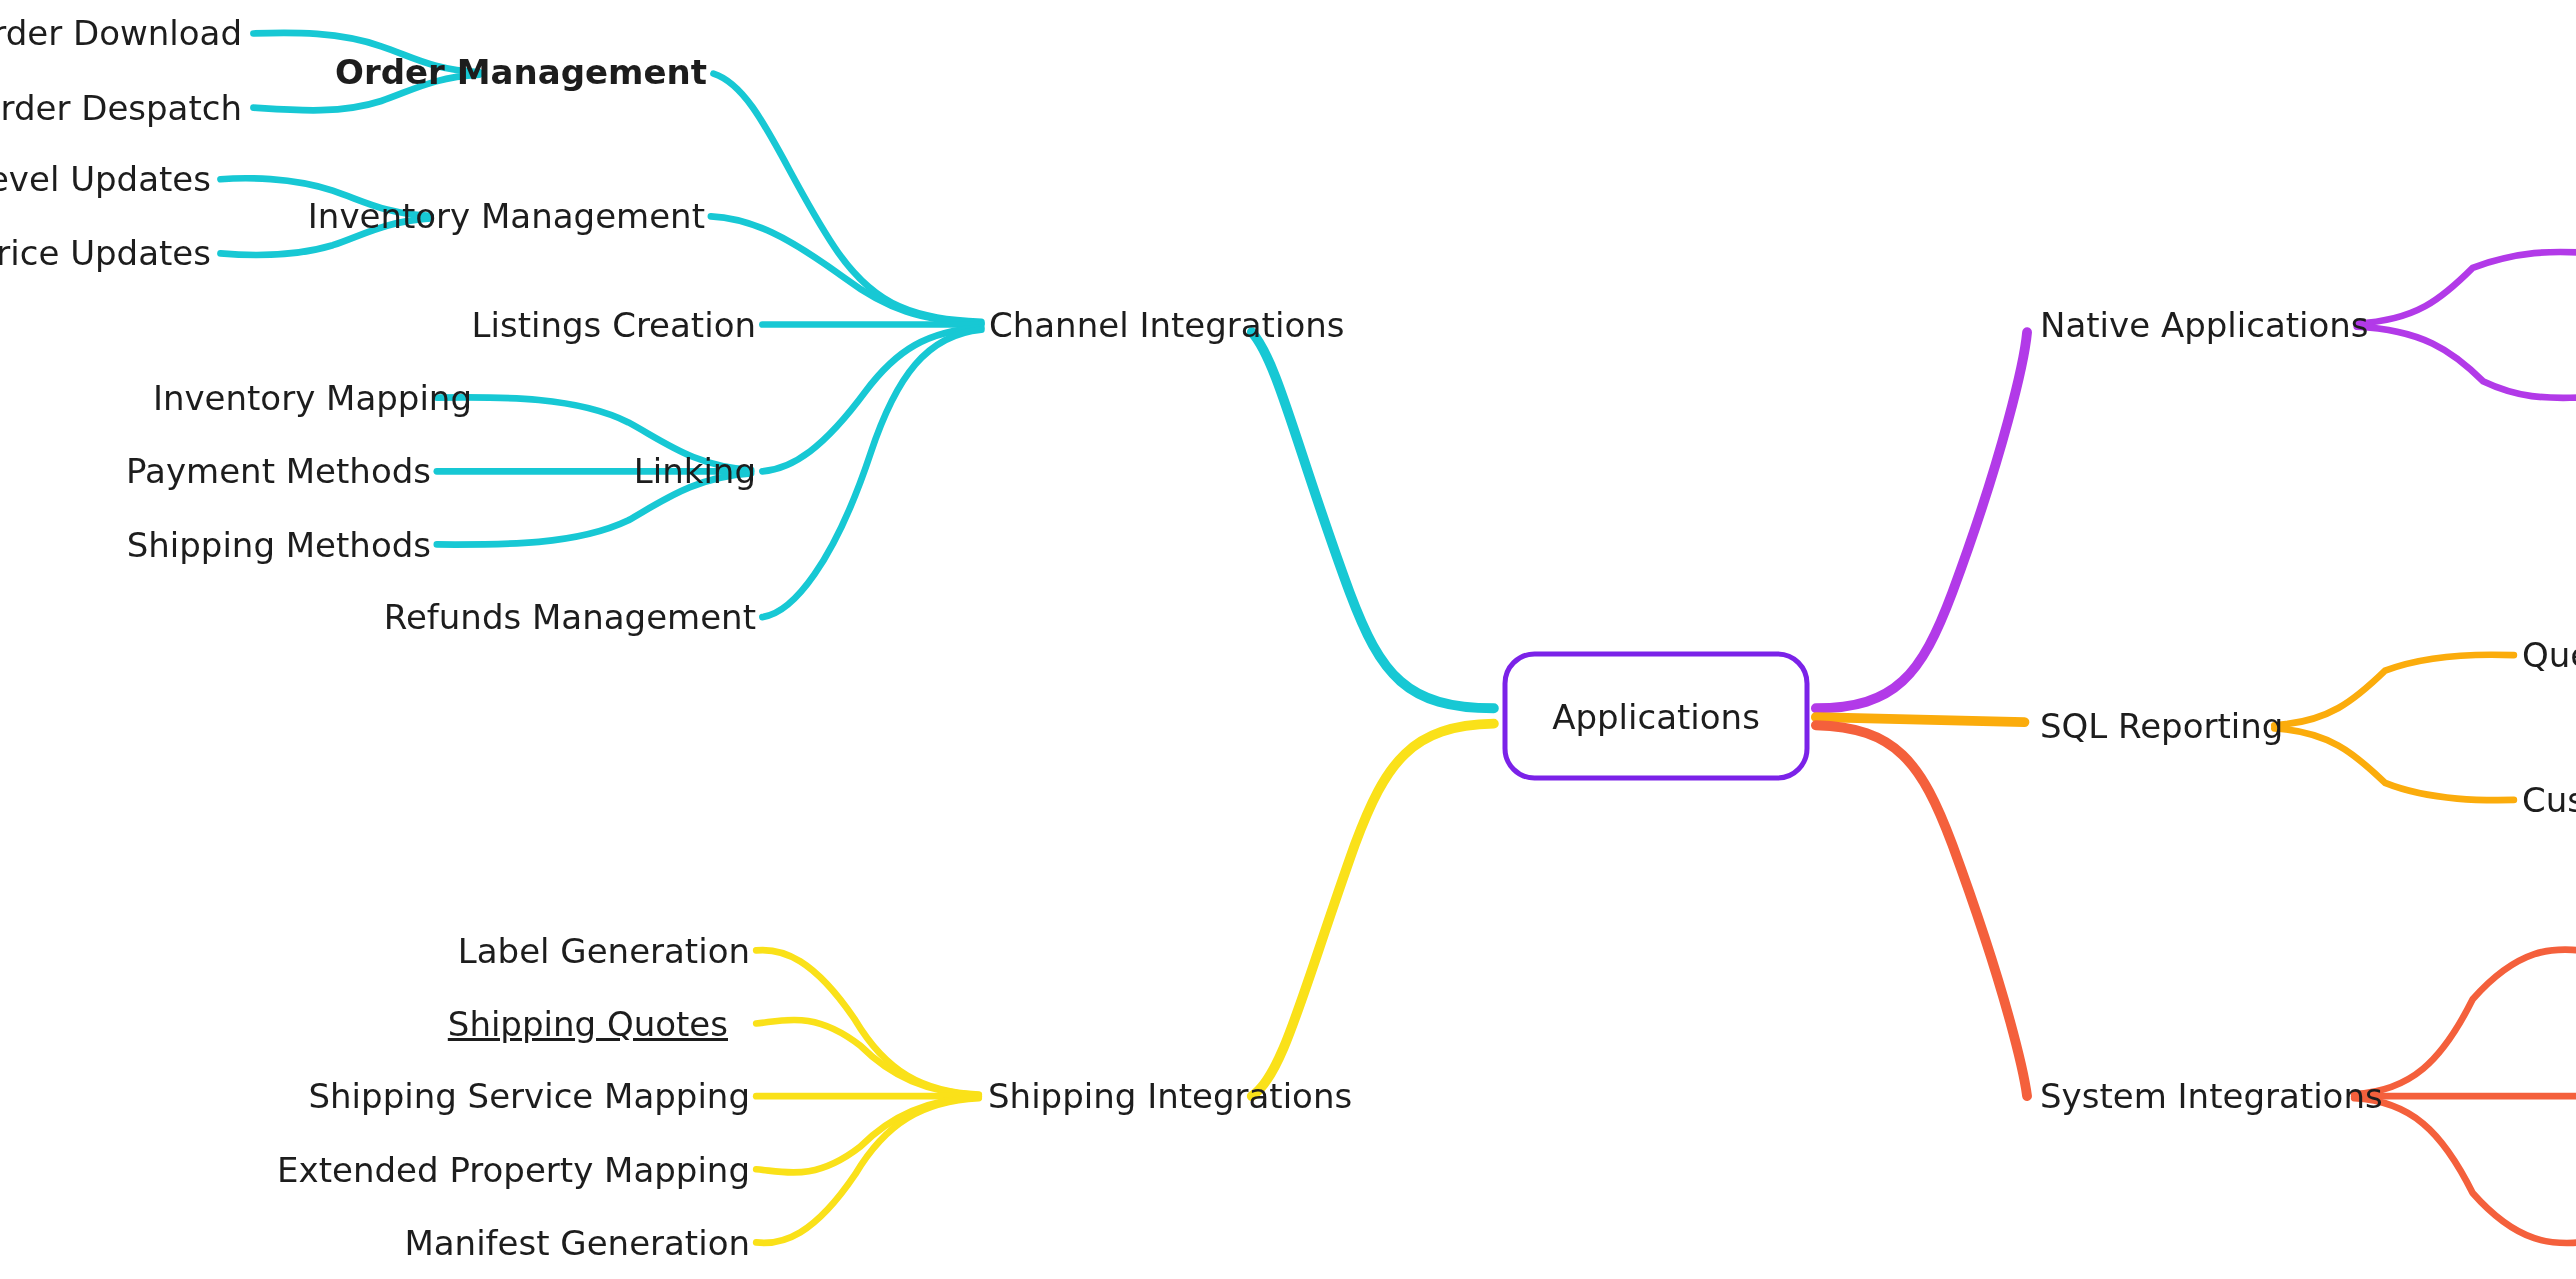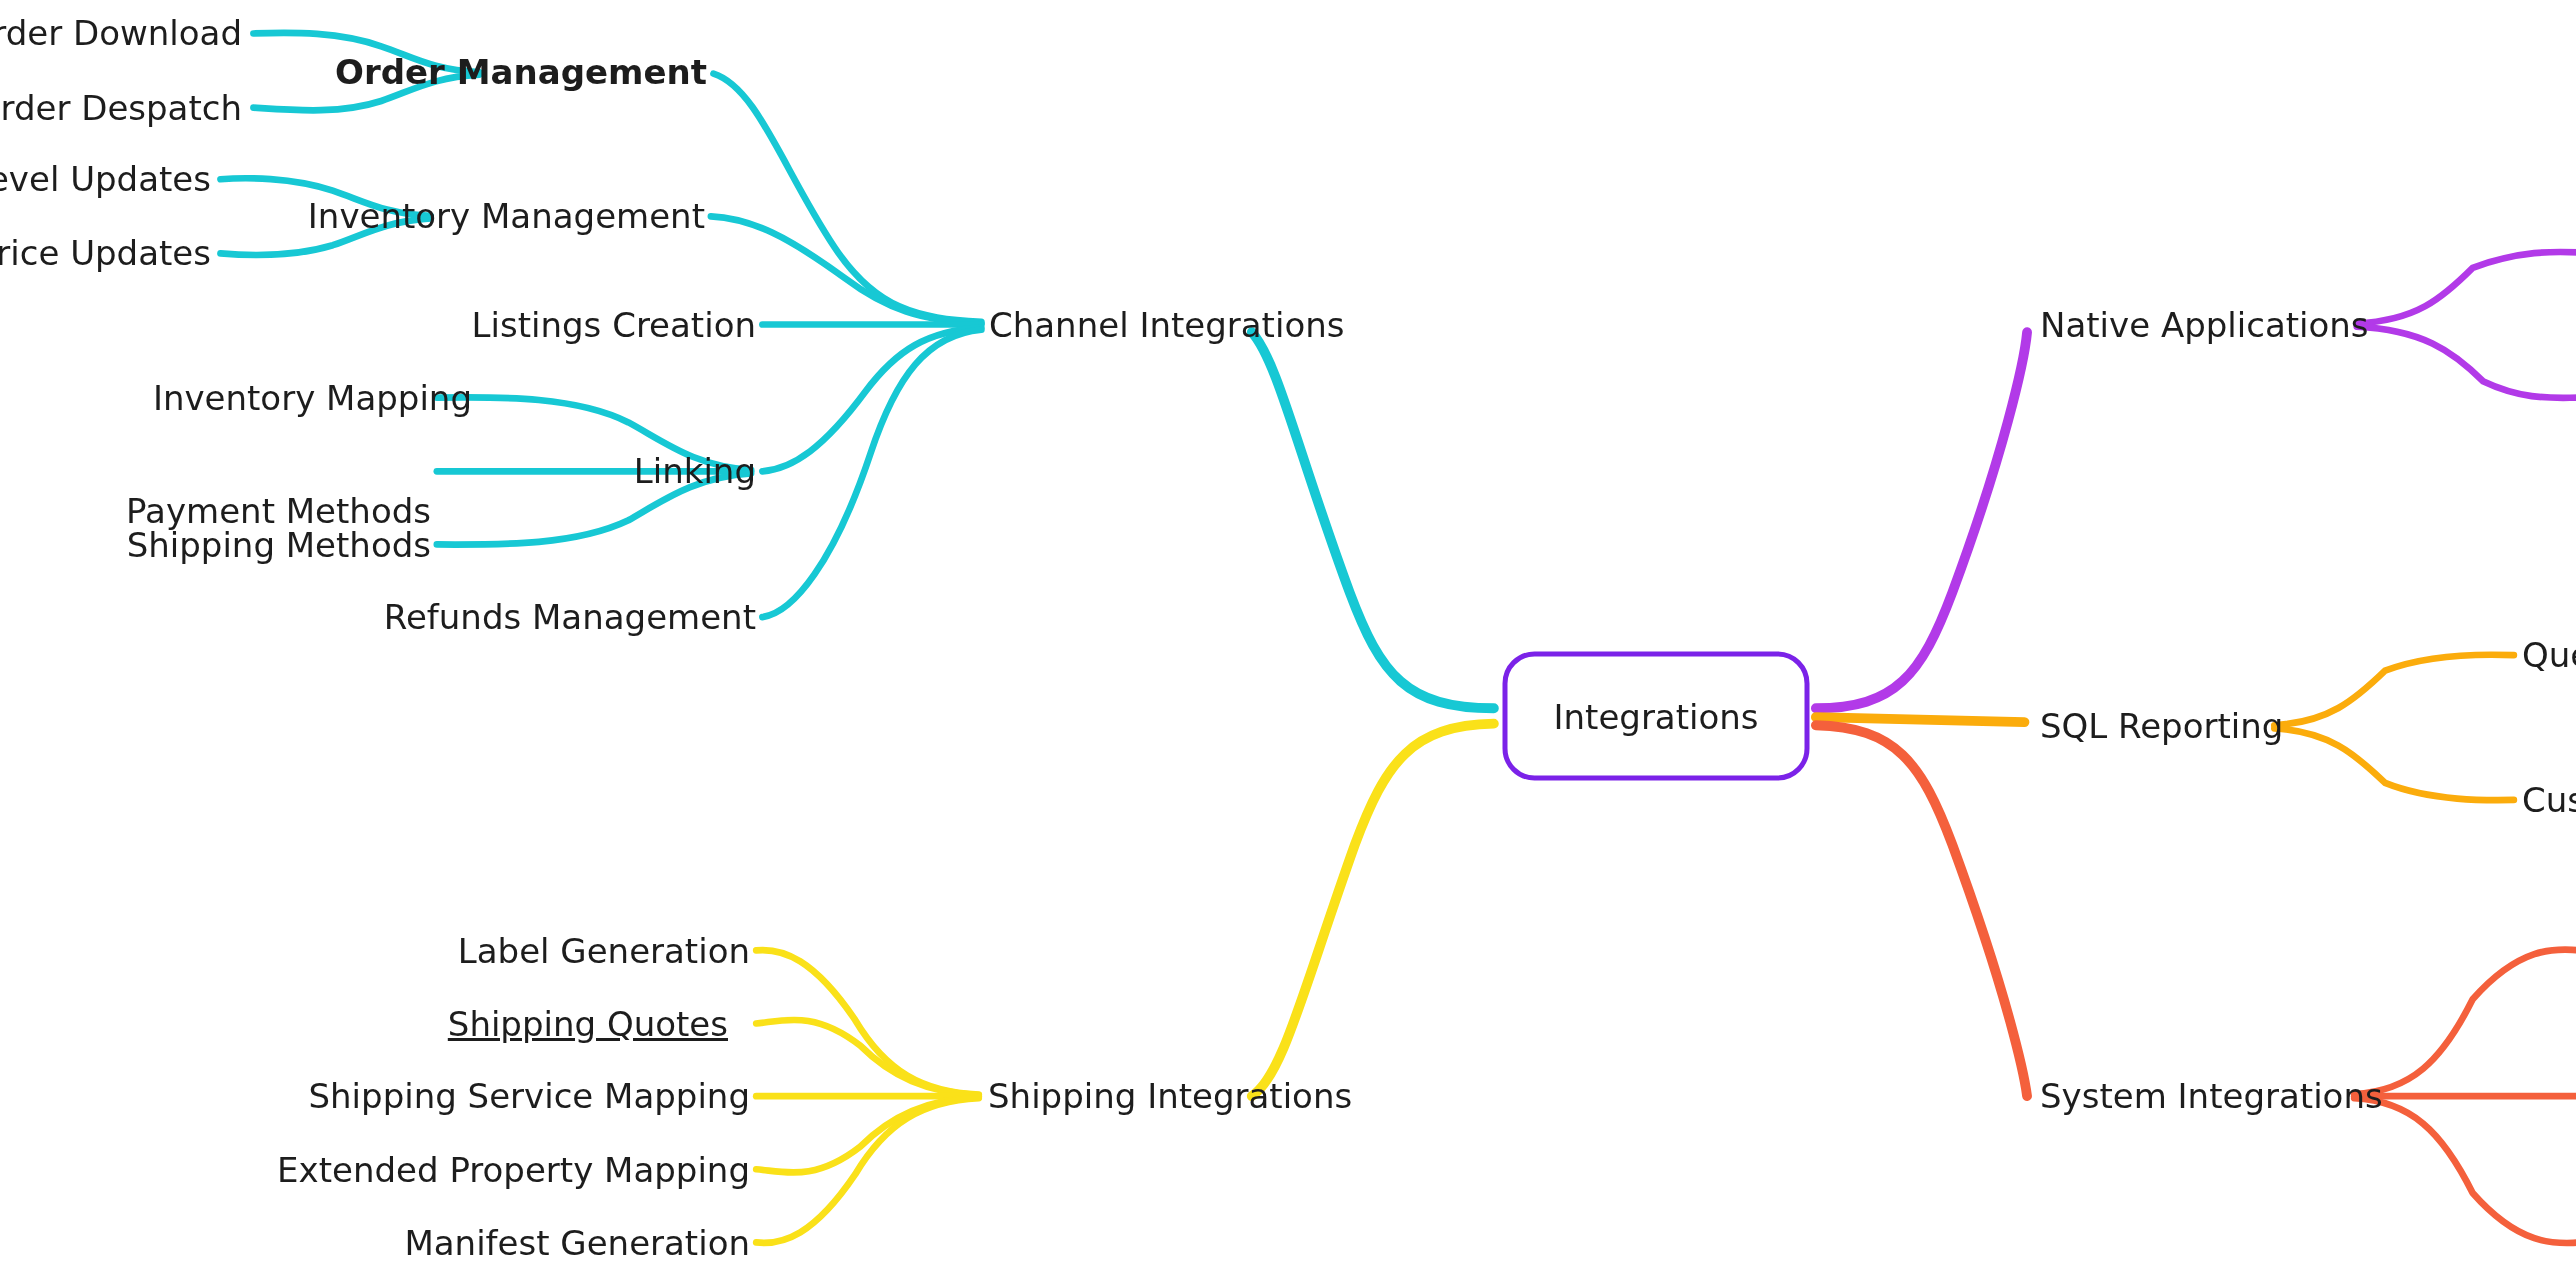--- a/index.html
+++ b/index.html
@@ -104,21 +104,21 @@
 
       <path d="M 4570 2132 C 4680 2138 4740 2196 4800 2316 C 4890 2418 4960 2416 5008 2412" stroke-width="13"></path>
 
       <path d="M 5225 2124 C 5320 2118 5370 2080 5420 2020 C 5510 1984 5600 1986 5660 1987" stroke-width="13"></path>
       <path d="M 5225 2128 L 5660 2128" stroke-width="13"></path>
       <path d="M 5225 2132 C 5320 2138 5370 2176 5420 2236 C 5510 2272 5600 2270 5660 2270" stroke-width="13"></path>
     </g>
   </svg>
 
   <div class="root" style="left:1656px;top:716px;width:307px;height:129px;">
-    <span>Integrations</span>
+    <span>Applications</span>
   </div>
 
   <div class="node r" style="left:989px;top:325px;">
     <span>Channel Integrations</span>
   </div>
 
   <div class="node l" style="left:707px;top:72px;font-weight:bold;">
     <span>Order Management</span>
   </div>
   <div class="node l" style="left:242px;top:33px;">
@@ -141,21 +141,21 @@
   <div class="node l" style="left:756px;top:325px;">
     <span>Listings Creation</span>
   </div>
 
   <div class="node l" style="left:756px;top:471px;">
     <span>Linking</span>
   </div>
   <div class="node l" style="left:431px;top:398px;margin-left:41px;">
     <span>Inventory Mapping</span>
   </div>
-  <div class="node l" style="left:431px;top:471px;margin-top:40px;">
+  <div class="node l" style="left:431px;top:471px;">
     <span>Payment Methods</span>
   </div>
   <div class="node l" style="left:431px;top:545px;">
     <span>Shipping Methods</span>
   </div>
 
   <div class="node l" style="left:756px;top:617px;">
     <span>Refunds Management</span>
   </div>
 

